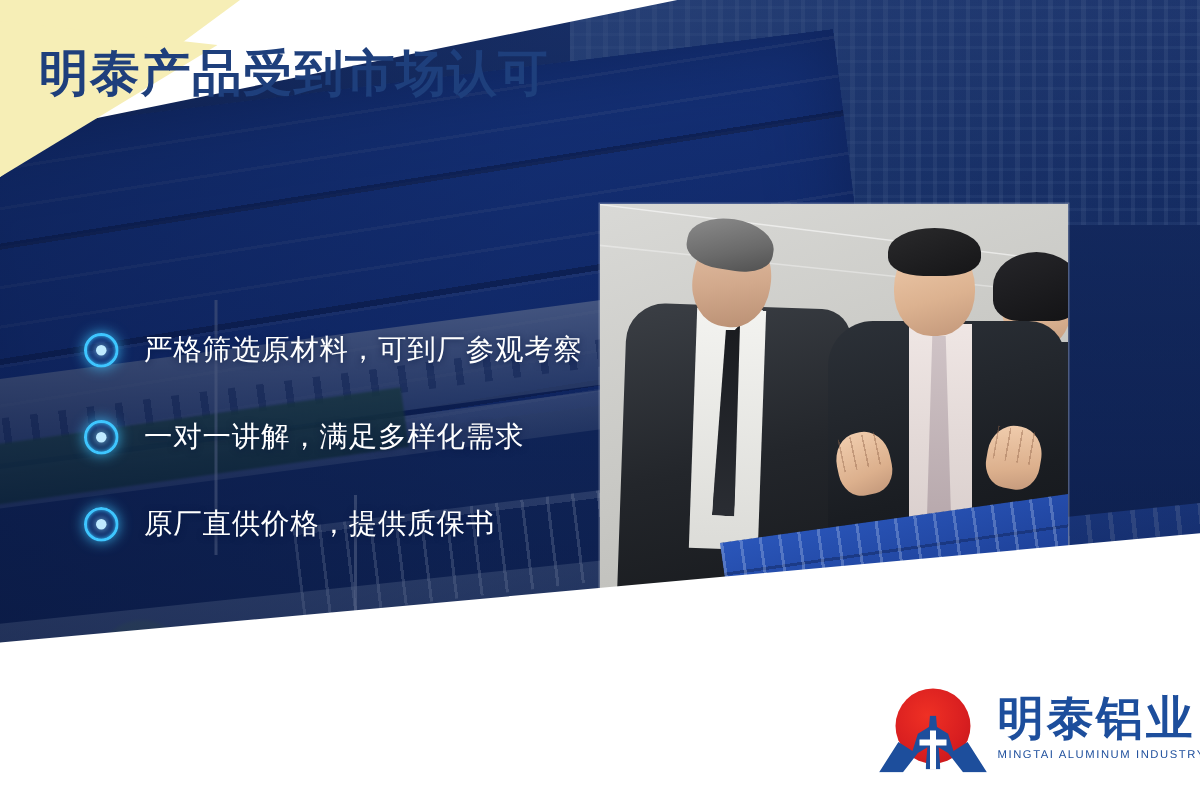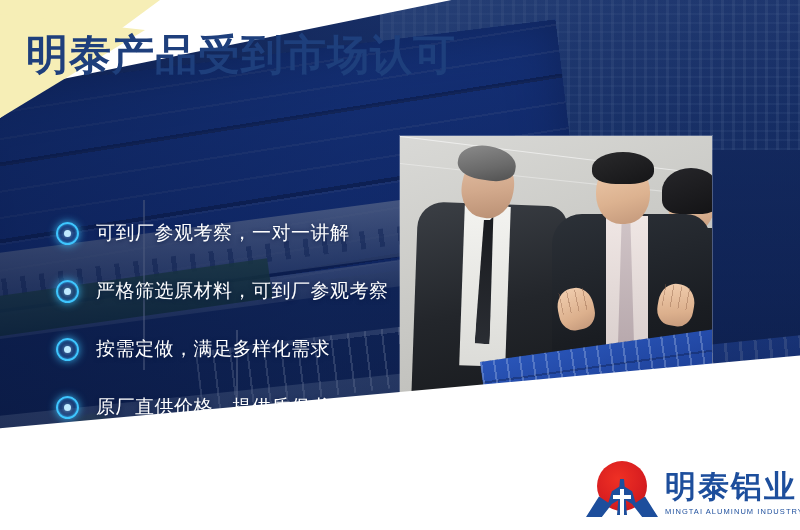--- a/index.html
+++ b/index.html
@@ -151,21 +151,21 @@
   }
   .yellow-wedge2{
     position:absolute;left:0;top:0;width:230px;height:118px;
     background:#f6eeb6;
     clip-path:polygon(0 14px, 145px 30px, 0 118px);
   }
 
   
   .headline{
     position:absolute;left:26px;top:27px;
-    font-size:42px;font-weight:bold;letter-spacing:1px;
+    font-size:33px;font-weight:bold;letter-spacing:1px;
     color:#1e3f7c;white-space:nowrap;
     font-family:"Liberation Sans","DejaVu Sans",sans-serif;
   }
 
   
   .bullets{position:absolute;left:56px;top:218px;}
   .bullet{
     display:flex;align-items:center;height:30px;margin-bottom:28px;
   }
   .bullet .ring{
@@ -307,21 +307,21 @@
   
   .bot-white{
     position:absolute;left:-40px;top:432px;width:920px;height:190px;
     background:#ffffff;
     transform:rotate(-5.2deg);transform-origin:left top;
   }
 
   
   .logo{
     position:absolute;left:586px;top:455px;width:208px;height:62px;
-    display:flex;align-items:flex-end;
+    display:flex;align-items:center;
   }
   .logo-mark{position:relative;width:72px;height:58px;flex:0 0 auto;}
   .logo-mark .sun{
     position:absolute;left:11px;top:2px;width:50px;height:50px;
     border-radius:50%;
     background:radial-gradient(circle at 42% 36%,#ef3024 0%,#d81e20 60%,#bf1618 100%);
   }
   .logo-mark .mtn{
     position:absolute;left:0;top:24px;width:72px;height:34px;
     background:#1d4e9c;
@@ -372,39 +372,33 @@
   <div class="bg-veil"></div>
 
   <div class="top-white"></div>
   <div class="yellow-wedge"></div>
   <div class="yellow-wedge2"></div>
 
   <div class="headline">明泰产品受到市场认可</div>
 
   <div class="bullets">
 
-    <div class="bullet">
-      <span class="ring">
-          <i></i>
-        </span>
-      <span class="btxt">可到厂参观考察，一对一讲解</span>
-    </div>
 
     <div class="bullet">
       <span class="ring">
           <i></i>
         </span>
       <span class="btxt">严格筛选原材料，可到厂参观考察</span>
     </div>
 
     <div class="bullet">
       <span class="ring">
           <i></i>
         </span>
-      <span class="btxt">按需定做，满足多样化需求</span>
+      <span class="btxt">一对一讲解，满足多样化需求</span>
     </div>
 
     <div class="bullet">
       <span class="ring">
           <i></i>
         </span>
       <span class="btxt">原厂直供价格，提供质保书</span>
     </div>
 
   </div>

